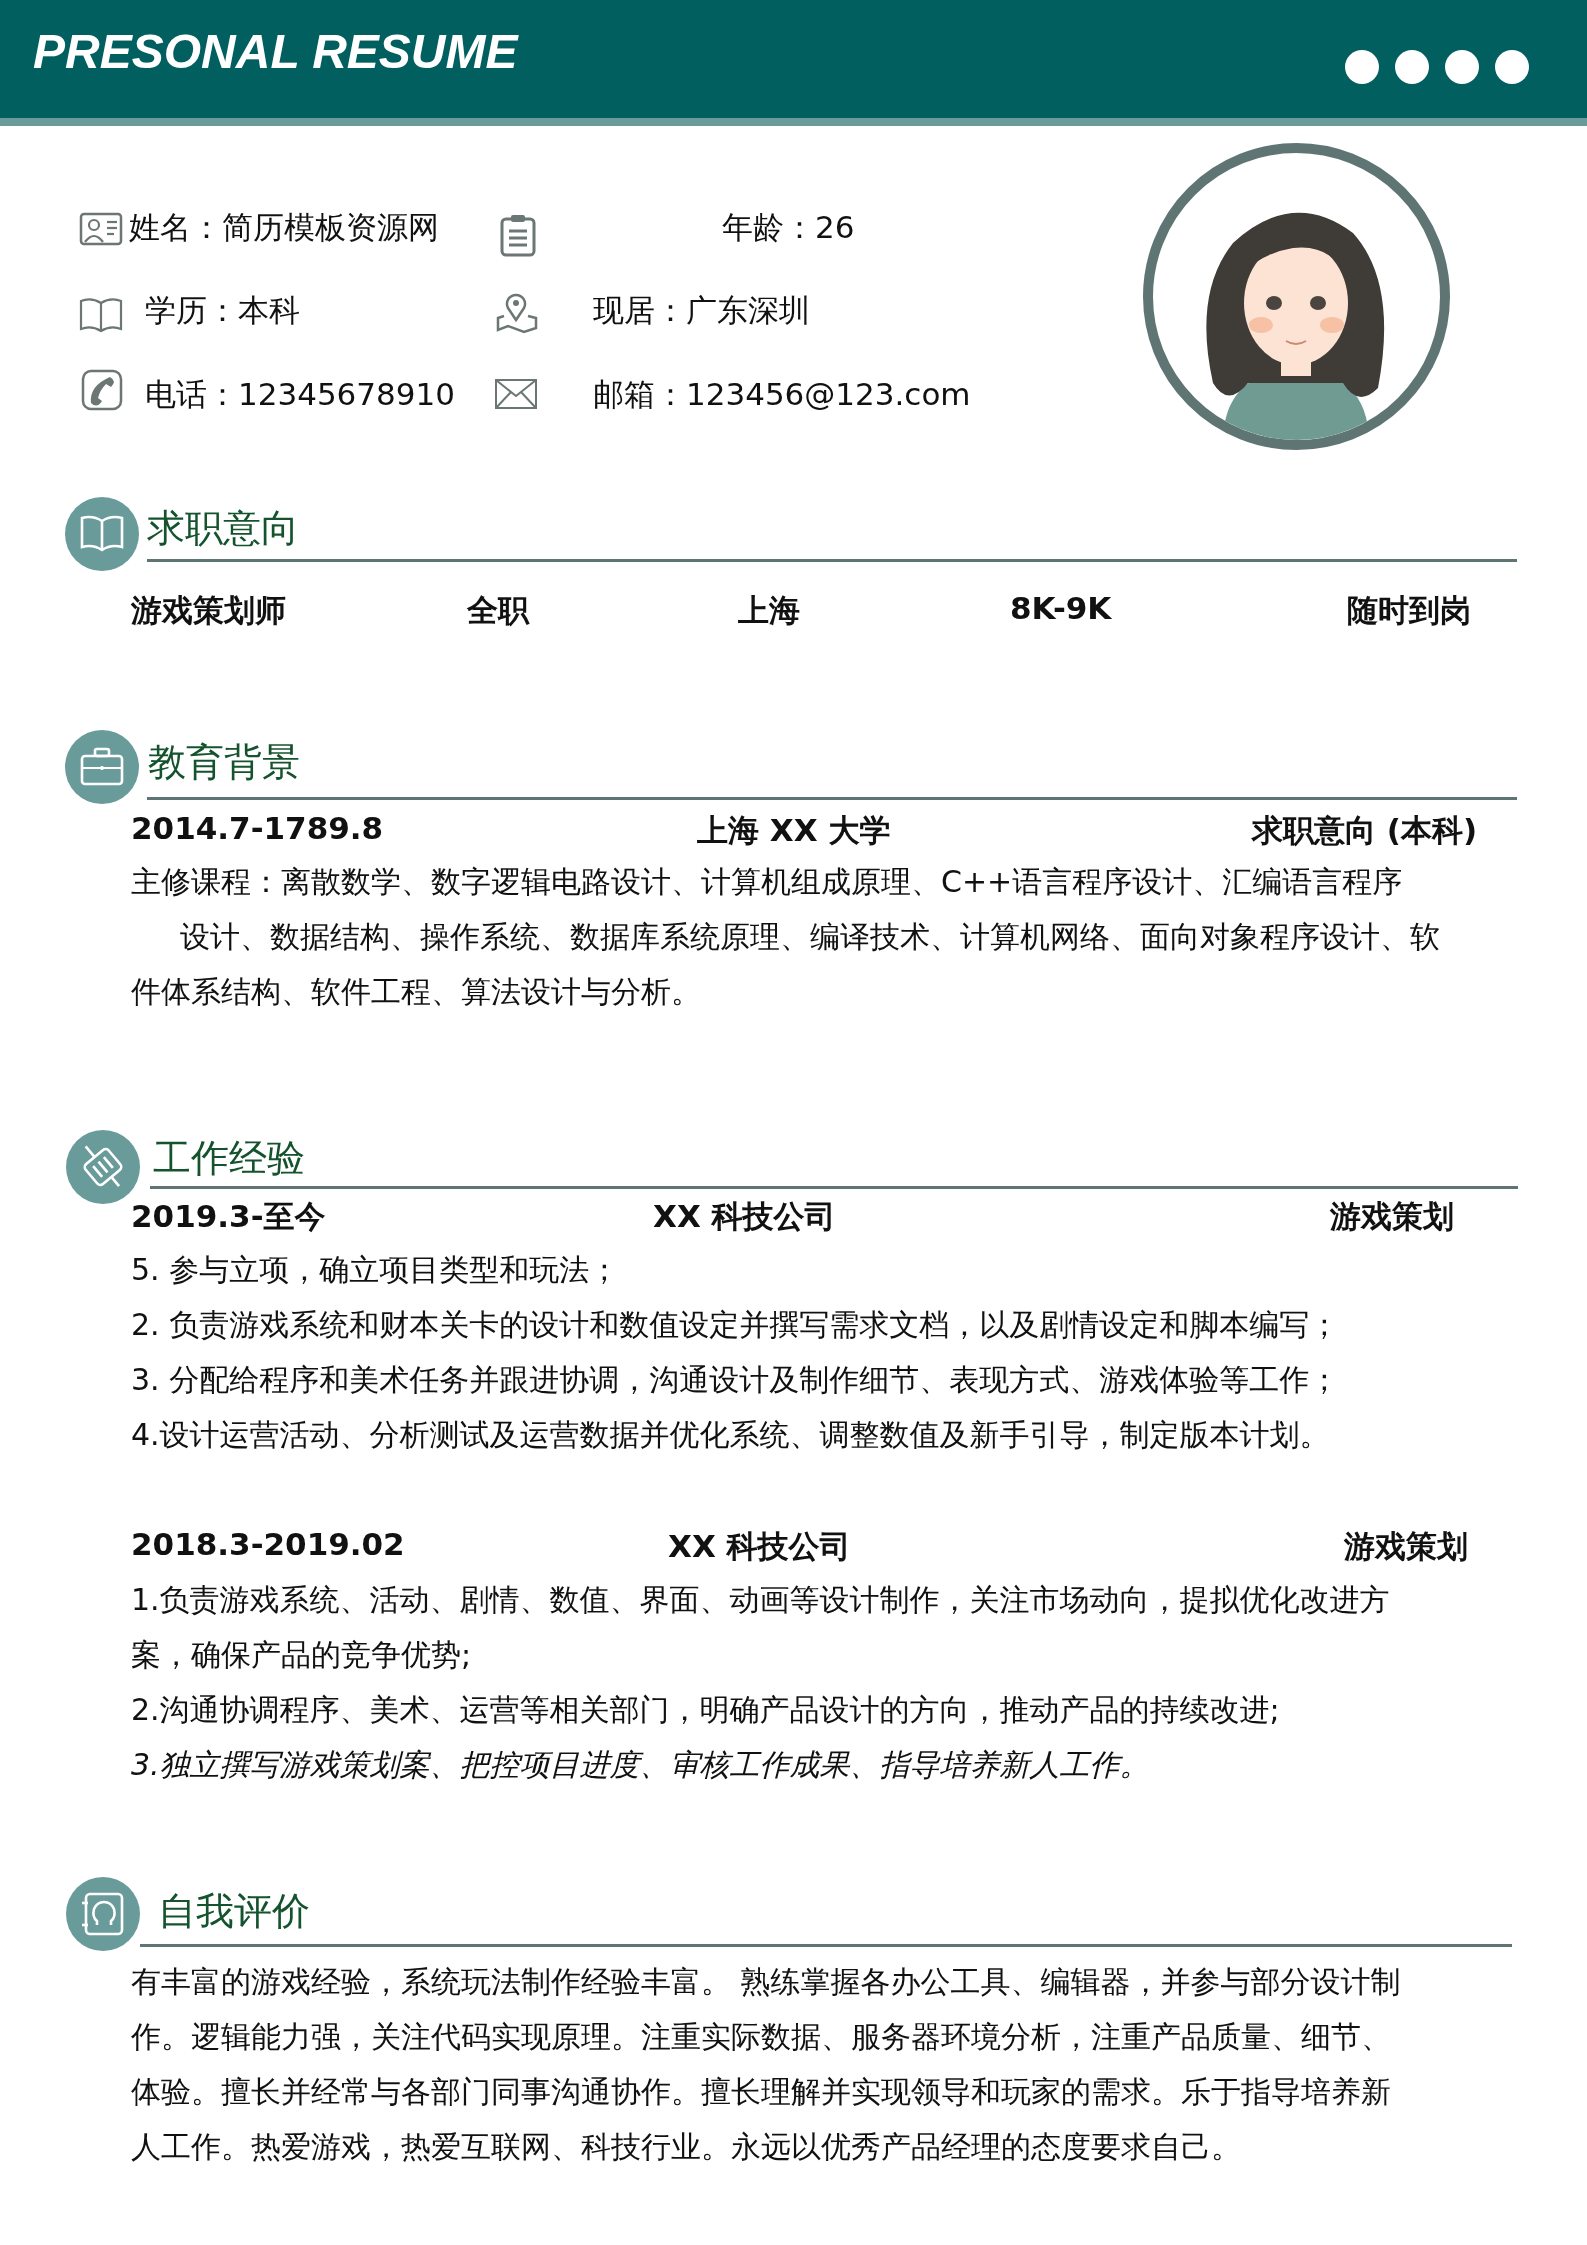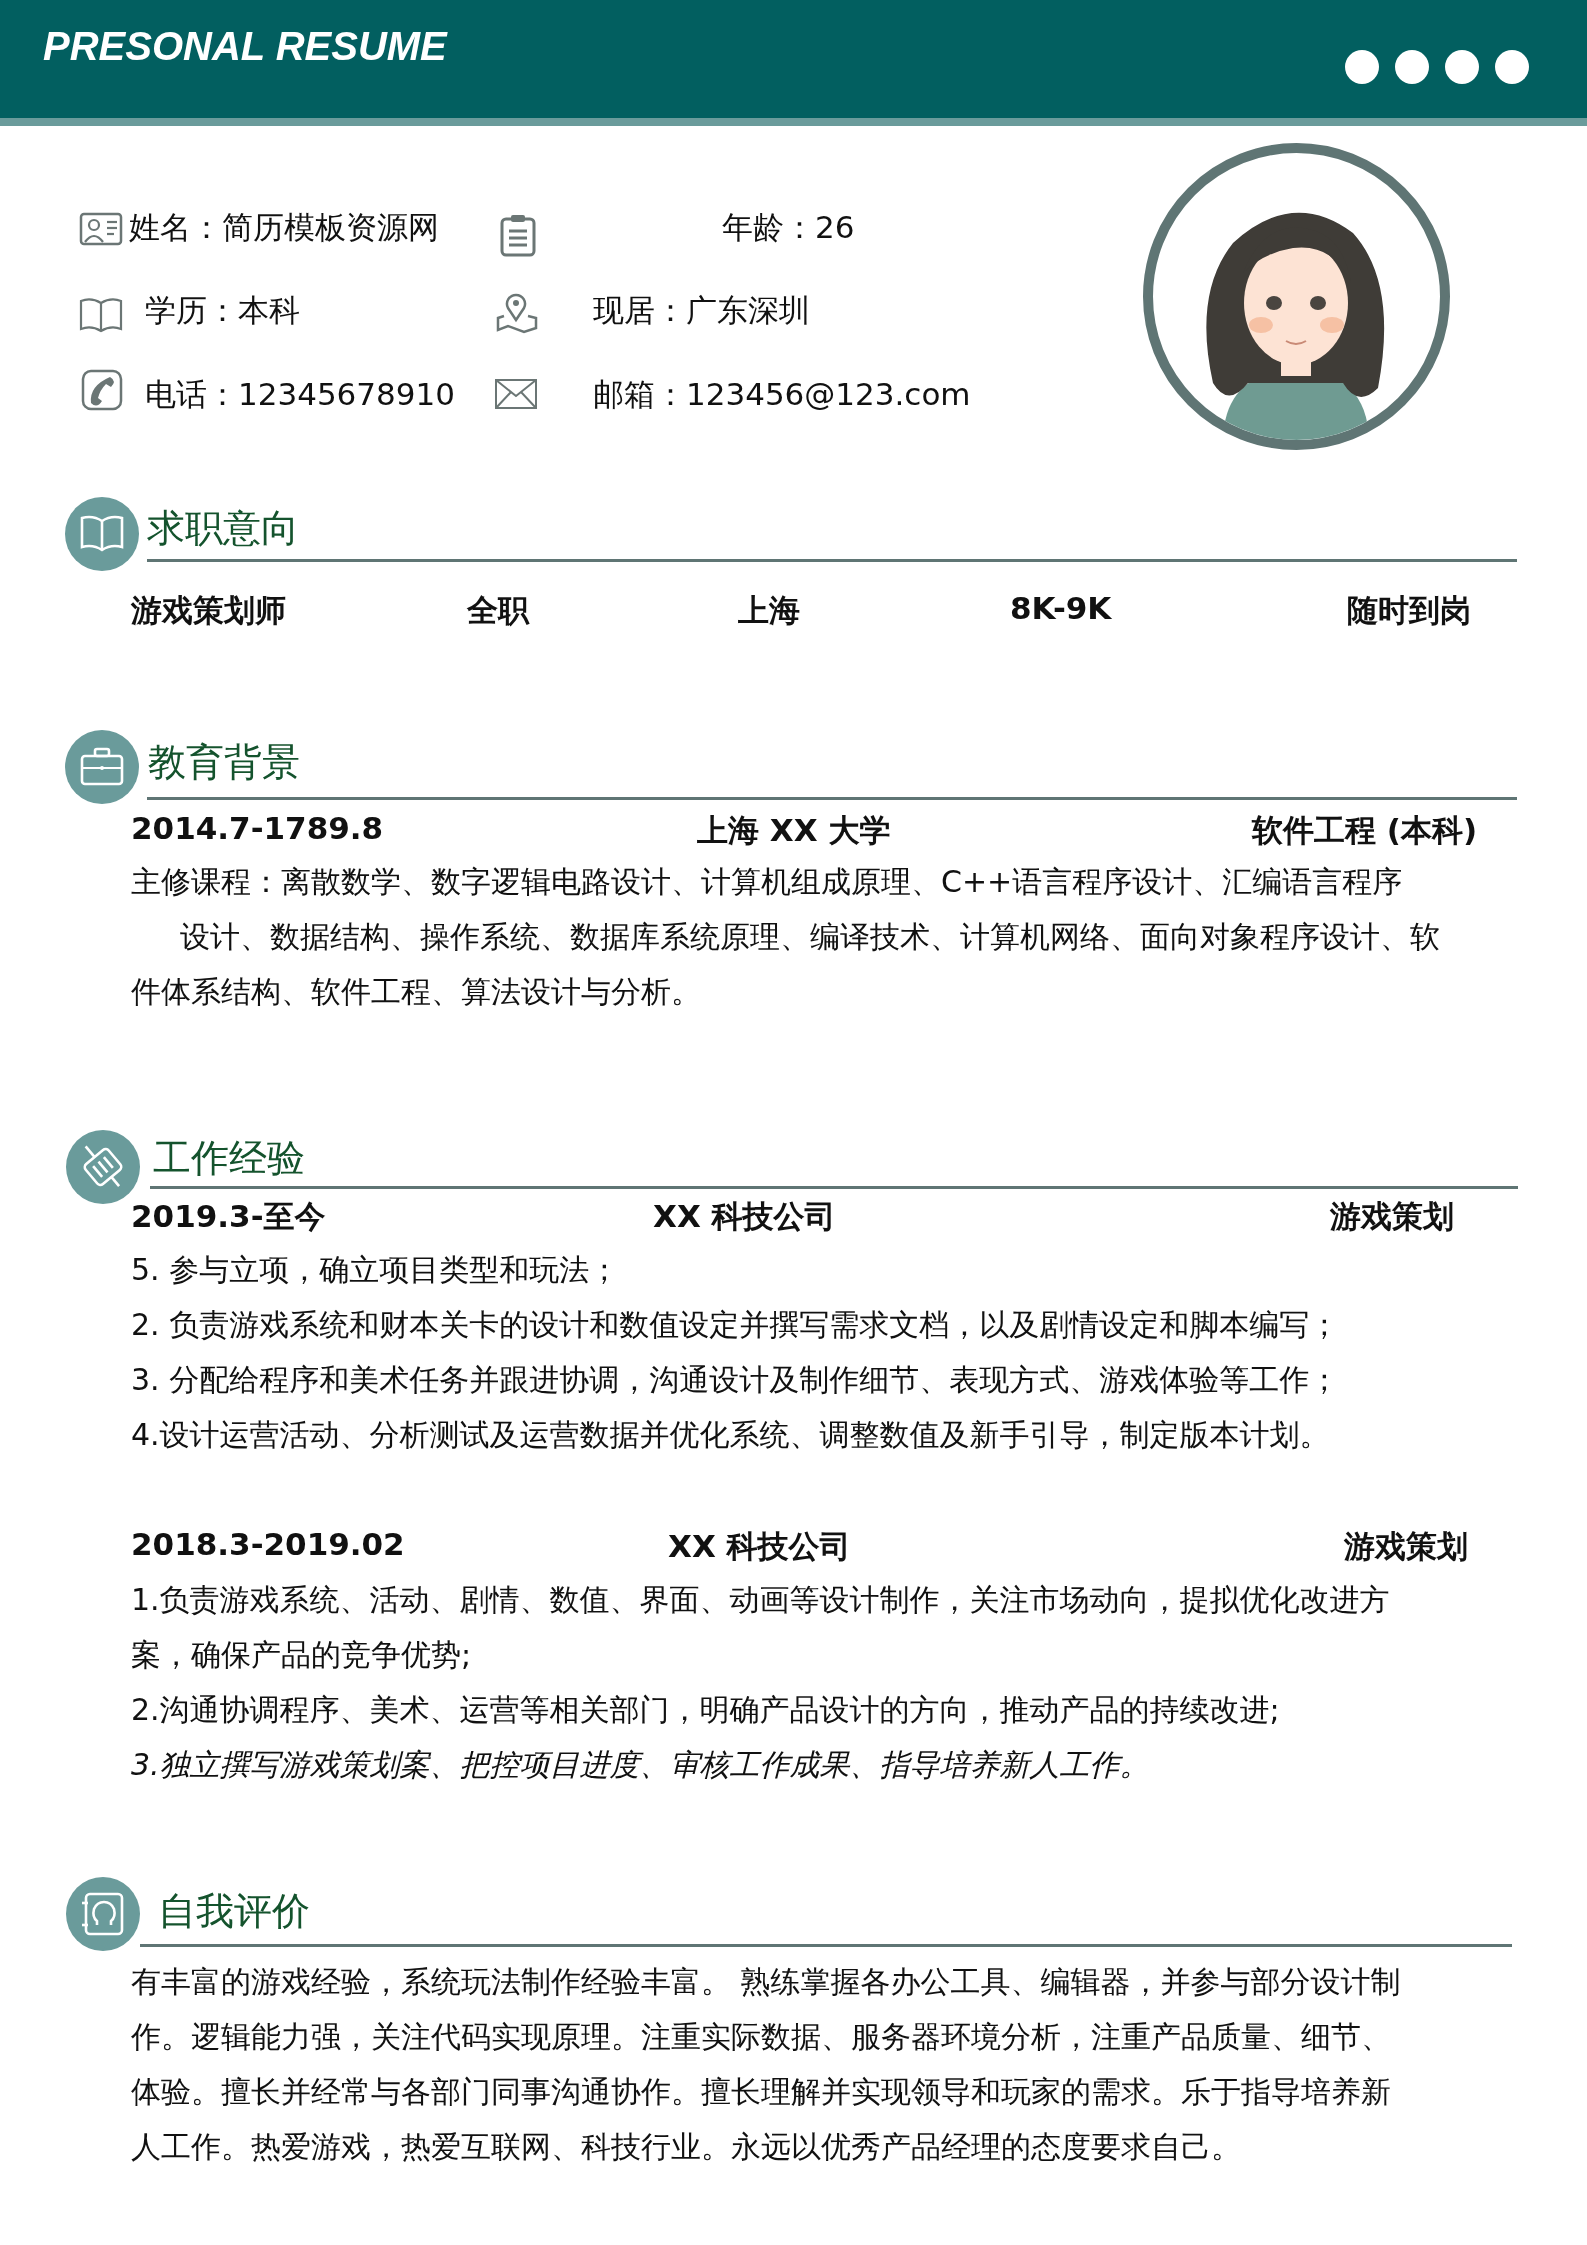--- a/index.html
+++ b/index.html
@@ -2,21 +2,21 @@
 <html><head>
 <meta charset="utf-8">
 <style>
   html, body { margin:0; padding:0; }
   body { width:1587px; height:2245px; background:#ffffff; position:relative; overflow:hidden;
          font-family:"DejaVu Sans", "Liberation Sans", sans-serif; color:#111; }
   .abs { position:absolute; }
   .header { left:0; top:0; width:1587px; height:118px; background:#025f60; }
   .header-strip { left:0; top:118px; width:1587px; height:8px; background:#6a9b9b; }
   .title { left:33px; top:24px; font-family:"Liberation Sans", sans-serif; font-weight:bold; font-style:italic;
-           font-size:40px; color:#fff; letter-spacing:0px; white-space:nowrap;margin-left:10px; }
+           font-size:48px; color:#fff; letter-spacing:0px; white-space:nowrap; }
   .dot { width:34px; height:34px; border-radius:50%; background:#fff; top:50px; }
 
   .info-label { font-size:31px; white-space:nowrap; color:#111; }
   .info-icon { width:44px; height:44px; }
   .info-icon svg { width:100%; height:100%; }
 
   .avatar { left:1143px; top:143px; width:287px; height:287px; border:10px solid #5f7574; border-radius:50%; overflow:hidden; background:#fff; }
 
   .sec-icon { width:74px; height:74px; border-radius:50%; background:#6a9b9b; }
   .sec-icon svg { width:100%; height:100%; }
@@ -130,21 +130,21 @@
       <rect x="30" y="19" width="14" height="7" rx="2" fill="none" stroke="#fff" stroke-width="2.6"></rect>
       <line x1="17" y1="38" x2="57" y2="38" stroke="#fff" stroke-width="2.2"></line>
       <circle cx="37" cy="38" r="2" fill="#fff"></circle>
     </svg>
 </div>
 <div class="abs sec-title" style="left:148px;top:737px;">教育背景</div>
 <div class="abs sec-line" style="left:147px;top:797px;width:1370px;"></div>
 
 <div class="abs bold" style="left:131px;top:810px;">2014.7-1789.8</div>
 <div class="abs bold" style="left:697px;top:810px;">上海 XX 大学</div>
-<div class="abs bold" style="left:1252px;top:810px;">软件工程 (本科)</div>
+<div class="abs bold" style="left:1252px;top:810px;">求职意向 (本科)</div>
 <div class="abs line" style="left:131px;top:862px;">主修课程：离散数学、数字逻辑电路设计、计算机组成原理、C++语言程序设计、汇编语言程序</div>
 <div class="abs line" style="left:148px;top:917px;margin-left:32px;">设计、数据结构、操作系统、数据库系统原理、编译技术、计算机网络、面向对象程序设计、软</div>
 <div class="abs line" style="left:131px;top:972px;">件体系结构、软件工程、算法设计与分析。</div>
 
 <div class="abs sec-icon" style="left:66px;top:1130px;">
   <svg viewBox="0 0 74 74">
       <g transform="rotate(-40 37 37)" fill="none" stroke="#fff" stroke-width="2.6">
         <rect x="22" y="24" width="30" height="26" rx="4"></rect>
         <line x1="30" y1="30" x2="30" y2="44"></line>
         <line x1="37" y1="30" x2="37" y2="44"></line>

